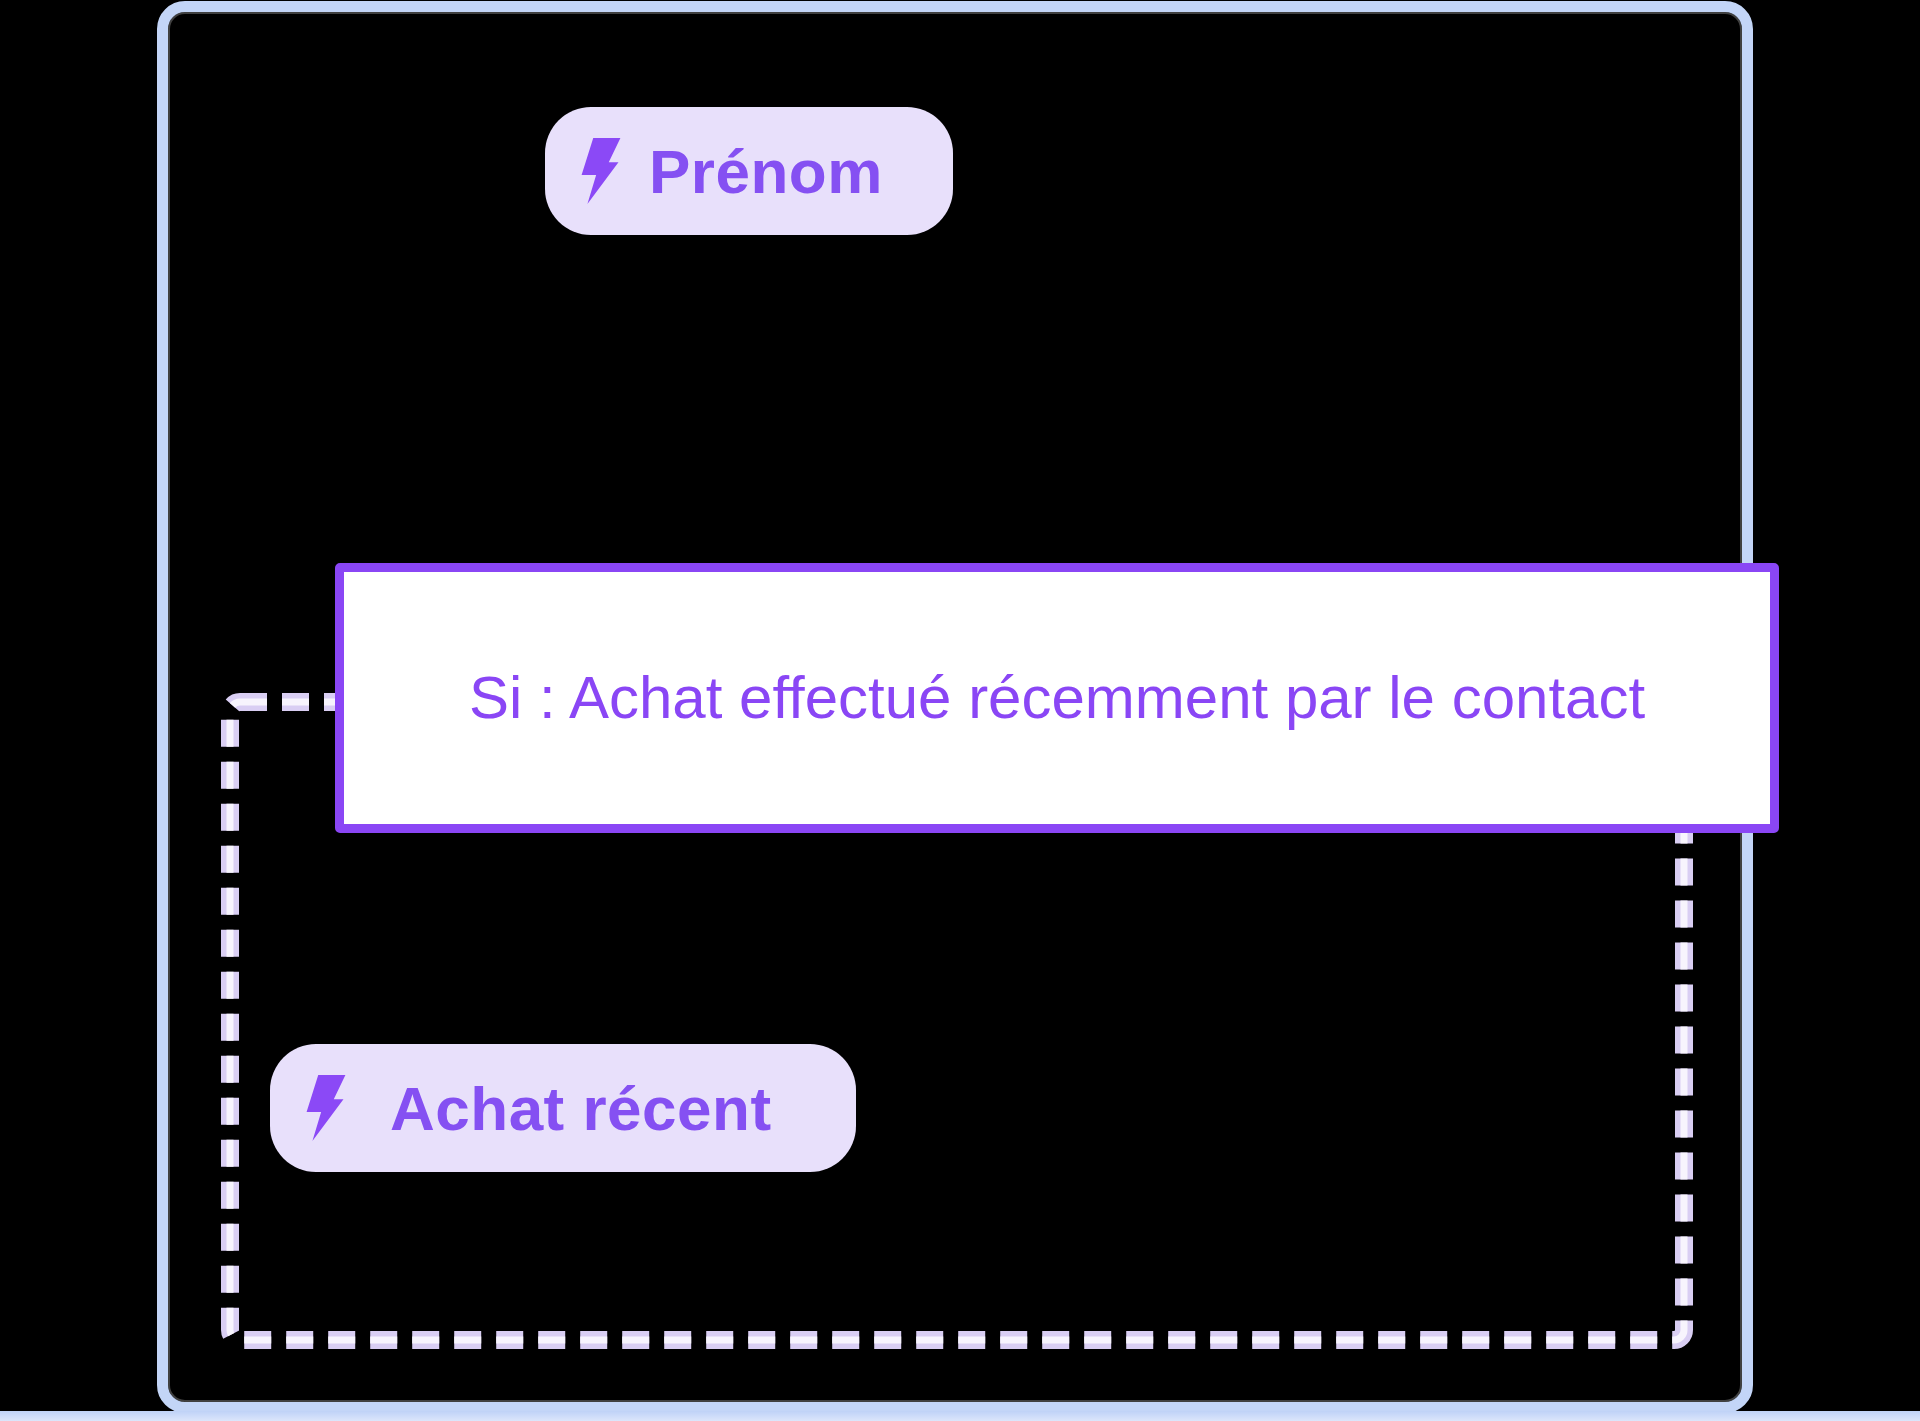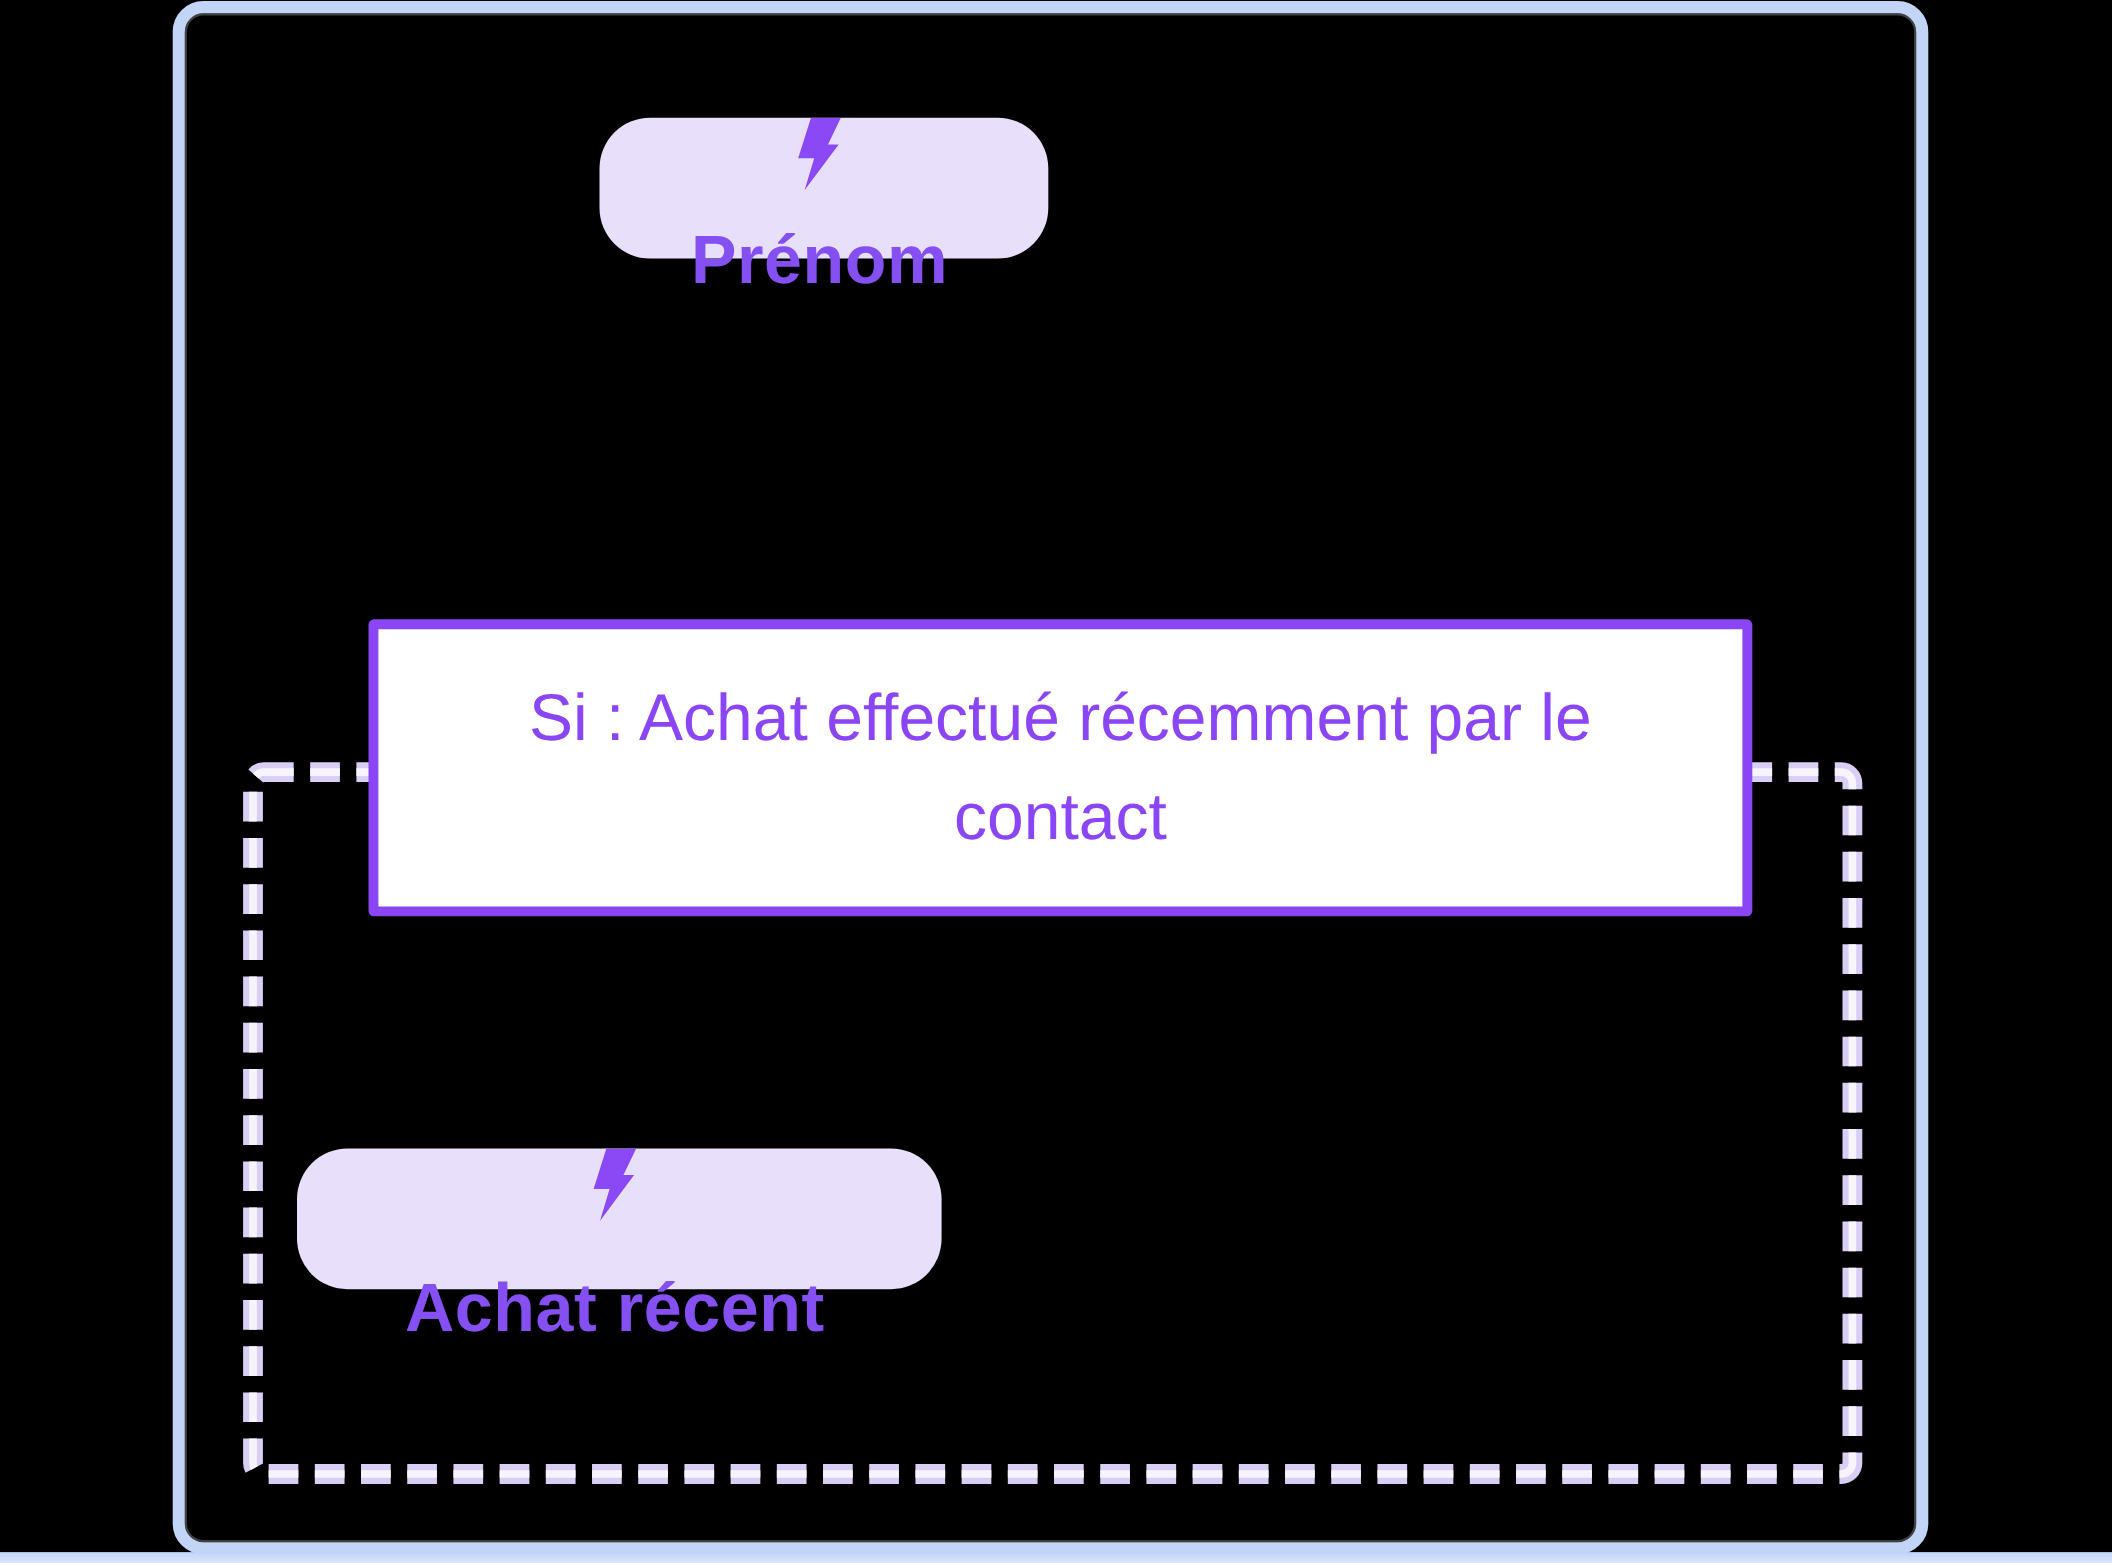--- a/index.html
+++ b/index.html
@@ -55,32 +55,31 @@
     gap: 28px;
     background: #e8e0fb;
     border-radius: 46px;
     padding: 0 44px 0 36px;
     box-sizing: border-box;
     color: #8550f2;
     font-size: 62px;
     font-weight: 600;
     letter-spacing: 0.5px;
     white-space: nowrap;
-    flex-direction: column;
   }
   .pill .bolt { flex: 0 0 auto; display: block; }
   .pill-prenom { left: 545px; top: 107px; width: 408px; height: 128px; }
   .pill-ville  { left: 925px; top: 343px; width: 670px; height: 126px; }
   .pill-achat  { left: 270px; top: 1044px; width: 586px; height: 128px; gap: 44px; }
   
   .condition-box {
     position: absolute;
     left: 335px;
     top: 563px;
-    width: 1258px;
+    width: 1444px;
     height: 270px;
     background: #ffffff;
     border: 9px solid #8a46f5;
     border-radius: 5px;
     box-sizing: border-box;
     display: flex;
     align-items: center;
     justify-content: center;
     text-align: center;
   }

